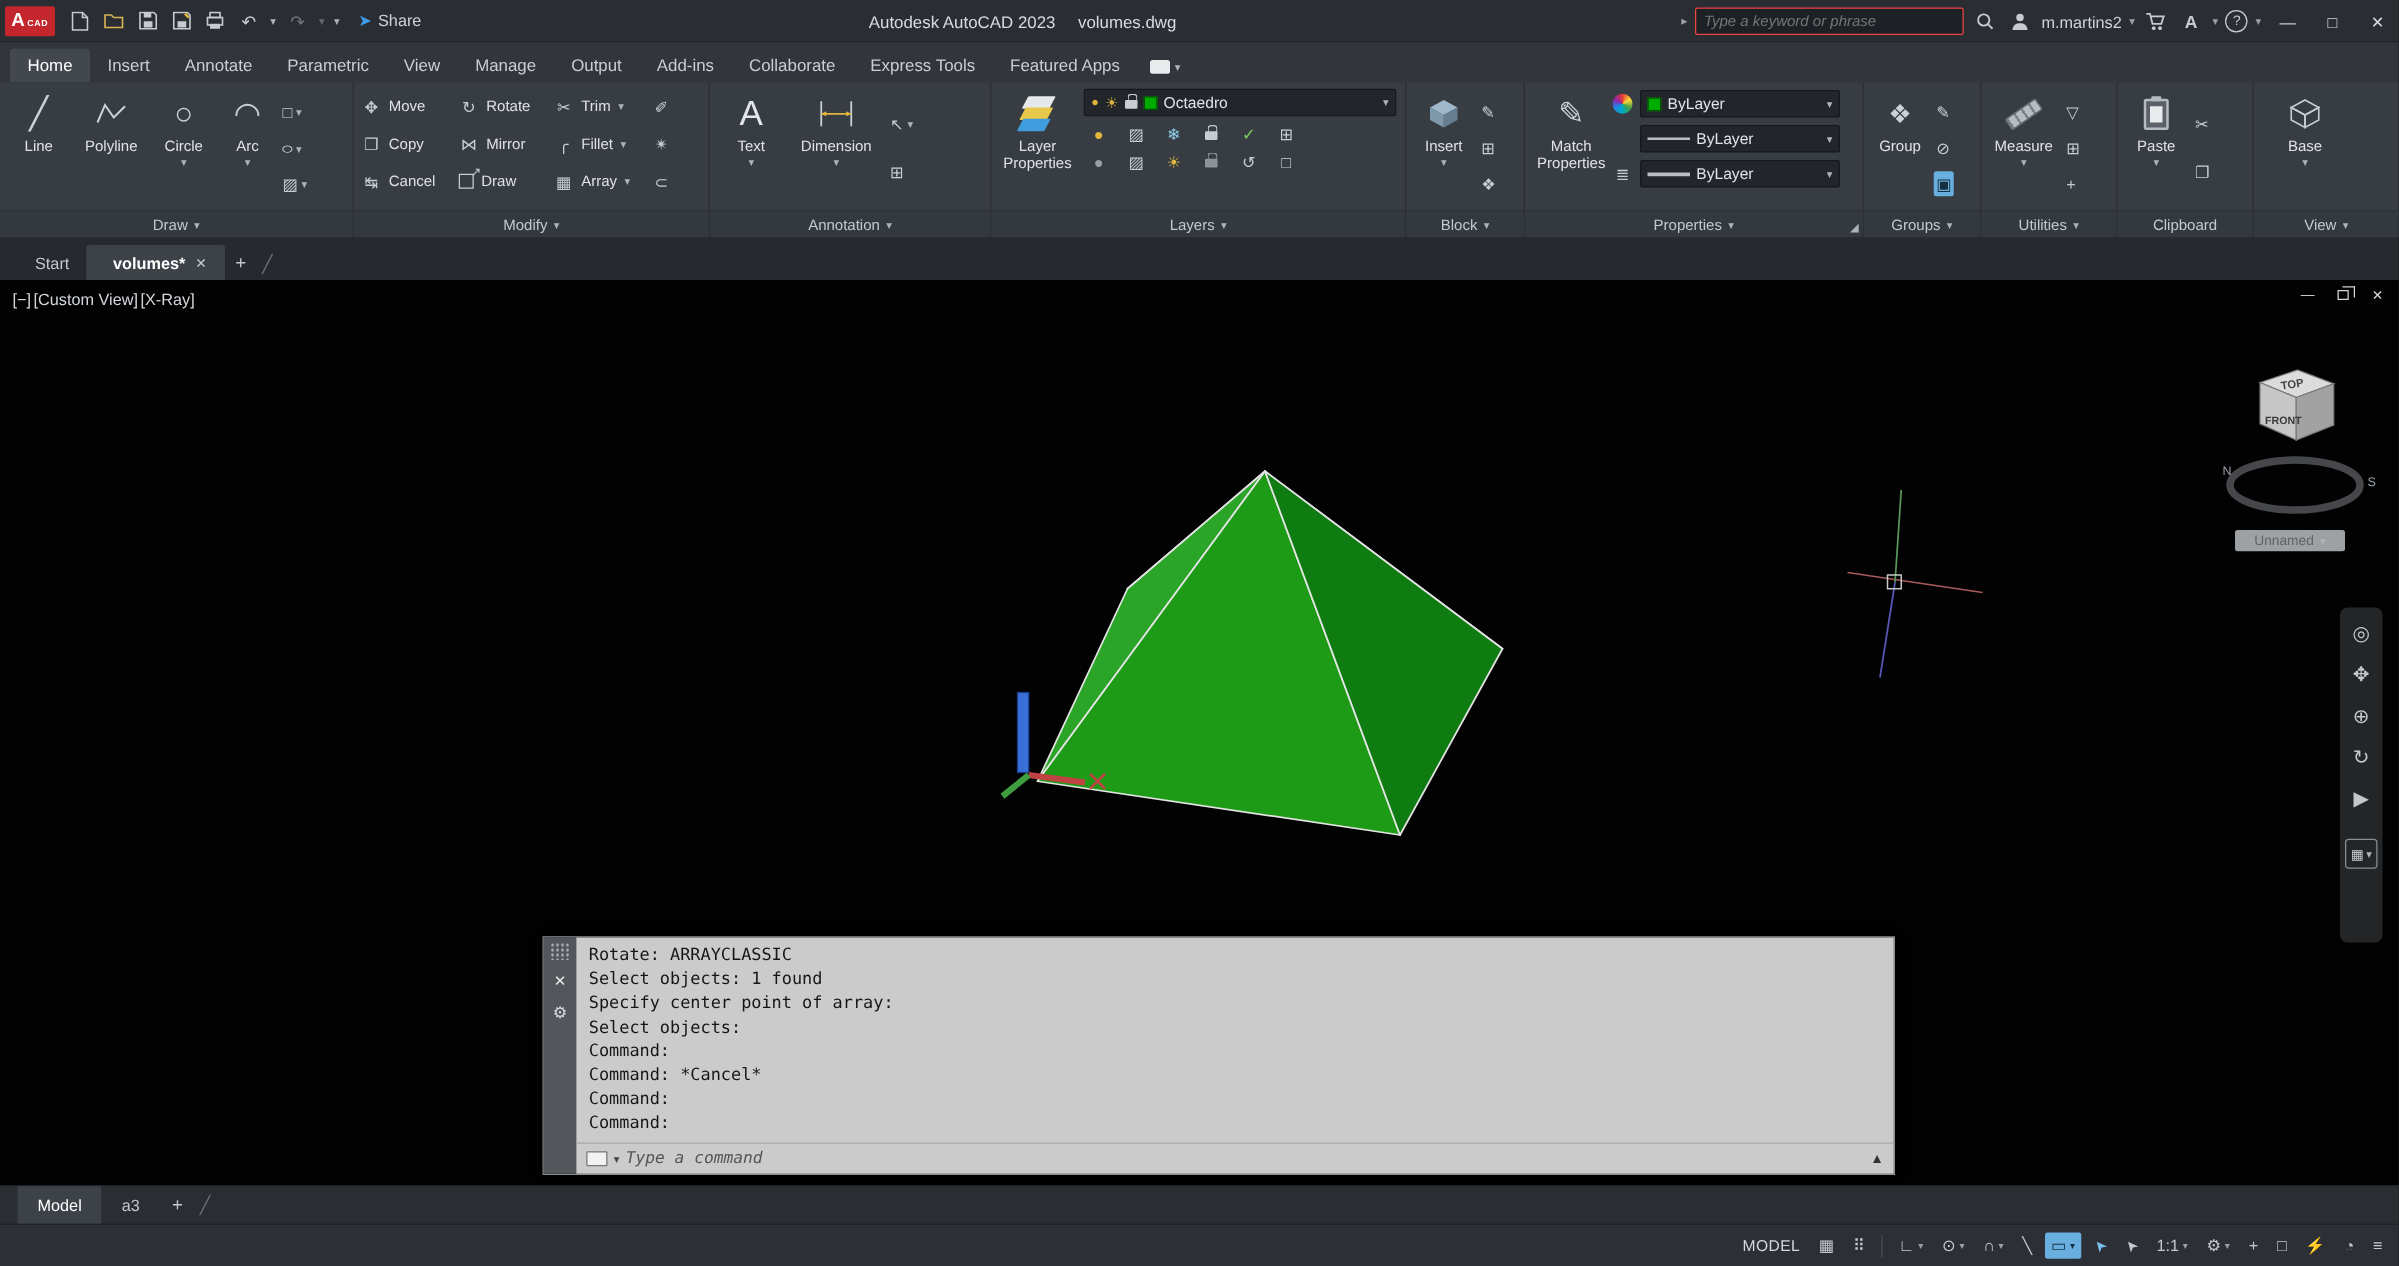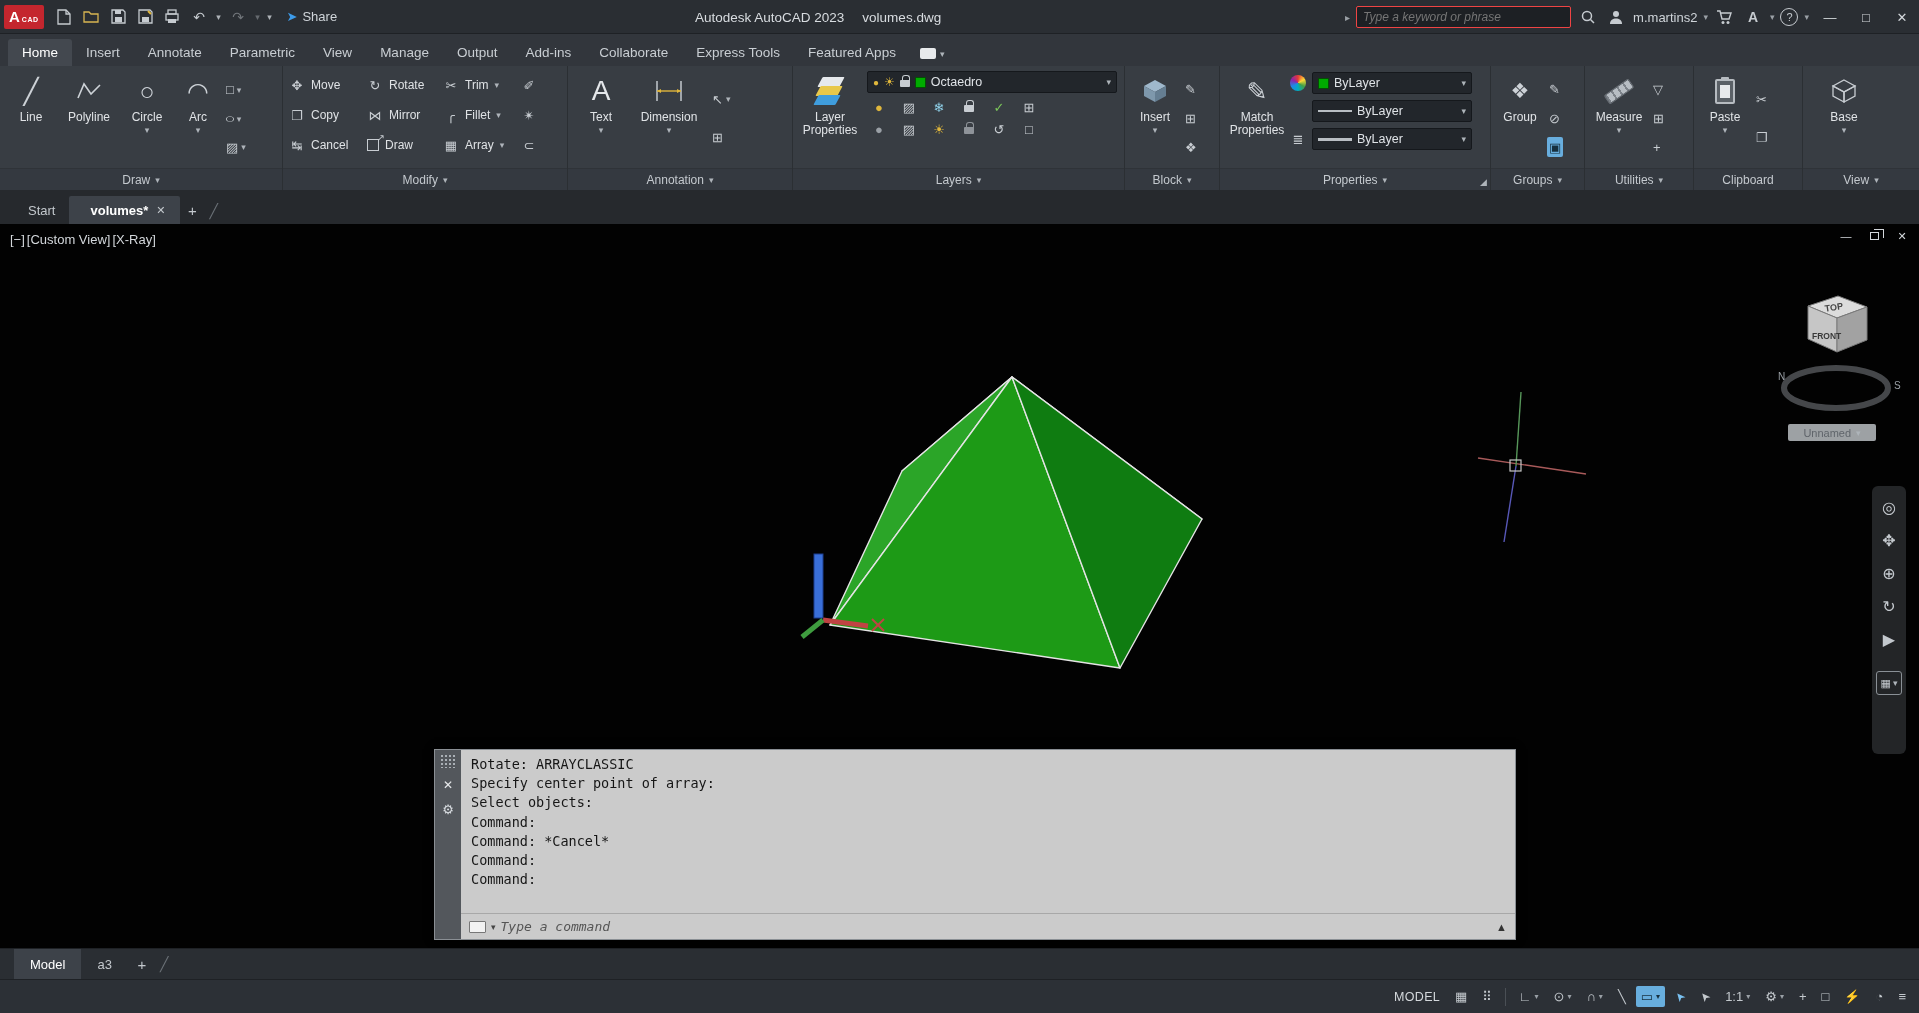--- a/index.html
+++ b/index.html
@@ -696,20 +696,21 @@
 
     <div class="cmdwin">
       <div class="cmd-side">
         <div class="cmd-grip"></div>
         <div class="cmd-close">✕</div>
         <div class="cmd-wrench">⚙</div>
       </div>
       <div class="cmd-main">
         <div class="cmd-history">
           <div class="cmd-line">Rotate: ARRAYCLASSIC</div>
+          <div class="cmd-line">Select objects: 1 found</div>
           <div class="cmd-line">Specify center point of array:</div>
           <div class="cmd-line">Select objects:</div>
           <div class="cmd-line">Command:</div>
           <div class="cmd-line">Command: *Cancel*</div>
           <div class="cmd-line">Command:</div>
           <div class="cmd-line">Command:</div>
         </div>
         <div class="cmd-input-row">
           <span class="cmdbox"></span>
           <span class="caret2">▾</span>

